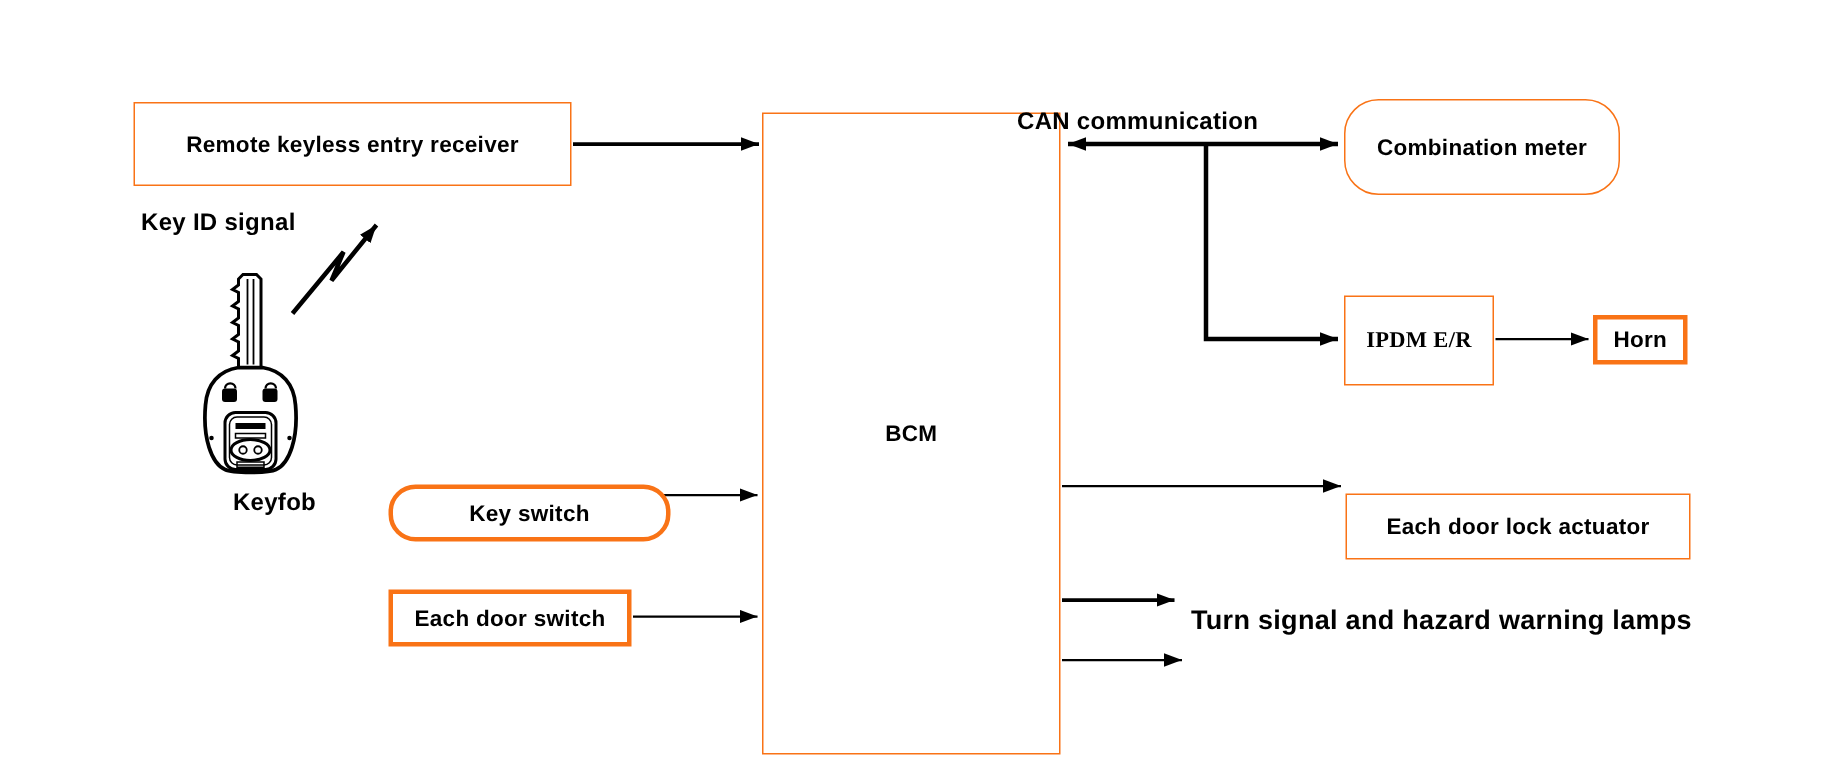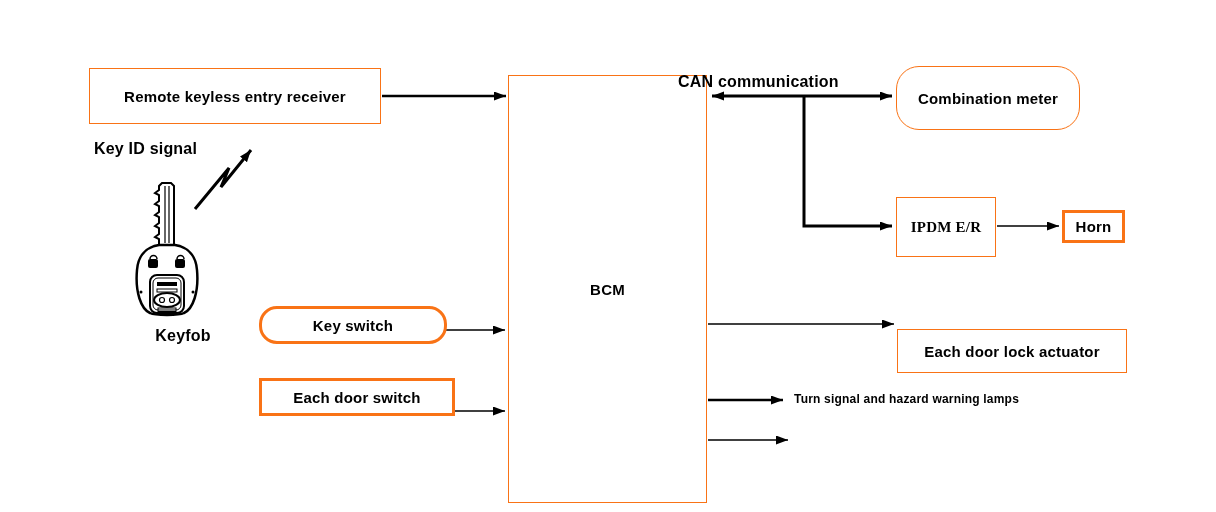--- a/index.html
+++ b/index.html
@@ -15,32 +15,32 @@
     font-size:15px;font-weight:bold;letter-spacing:.2px;text-align:center;
     white-space:nowrap;
   }
   .node.bold3{border-width:3px;}
   .flabel{
     position:absolute;font-size:16px;font-weight:bold;letter-spacing:.2px;
     white-space:nowrap;line-height:18px;
   }
   
   .n-receiver{left:89px;top:68px;width:292px;height:56px;}
-  .n-keyswitch{left:259px;top:306px;width:188px;height:38px;border-width:3px;border-radius:18px;}
-  .n-doorswitch{left:259px;top:378px;width:196px;height:38px;border-width:3px;}
+  .n-keyswitch{left:259px;top:323px;width:188px;height:38px;border-width:3px;border-radius:18px;}
+  .n-doorswitch{left:259px;top:393px;width:162px;height:38px;border-width:3px;}
   .n-bcm{left:508px;top:27px;width:199px;height:428px;margin-top:48px;}
   .n-meter{left:896px;top:66px;width:184px;height:64px;border-radius:23px;}
   .n-ipdm{left:896px;top:197px;width:100px;height:60px;font-family:Liberation Serif, serif;}
   .n-horn{left:1062px;top:210px;width:63px;height:33px;text-align:center;}
   .n-actuator{left:897px;top:296px;width:230px;height:44px;margin-top:33px;}
   
   .l-keyid{left:94px;top:140px;}
   .l-keyfob{left:152px;top:327px;width:62px;text-align:center;}
   .l-can{left:678px;top:73px;}
-  .l-turn{left:794px;top:390px;font-size:12px;text-align:center;}
+  .l-turn{left:794px;top:404px;font-size:18px;text-align:center;}
   .l-interior{left:800px;top:431px;}
 </style>
 </head>
 <body>
 
 <div class="stage">
 
   <svg class="wires" viewBox="0 0 1216 512" xmlns="http://www.w3.org/2000/svg">
     <defs>
       <marker id="ah" markerUnits="userSpaceOnUse" markerWidth="14" markerHeight="11" refX="12" refY="4.5" orient="auto-start-reverse">

